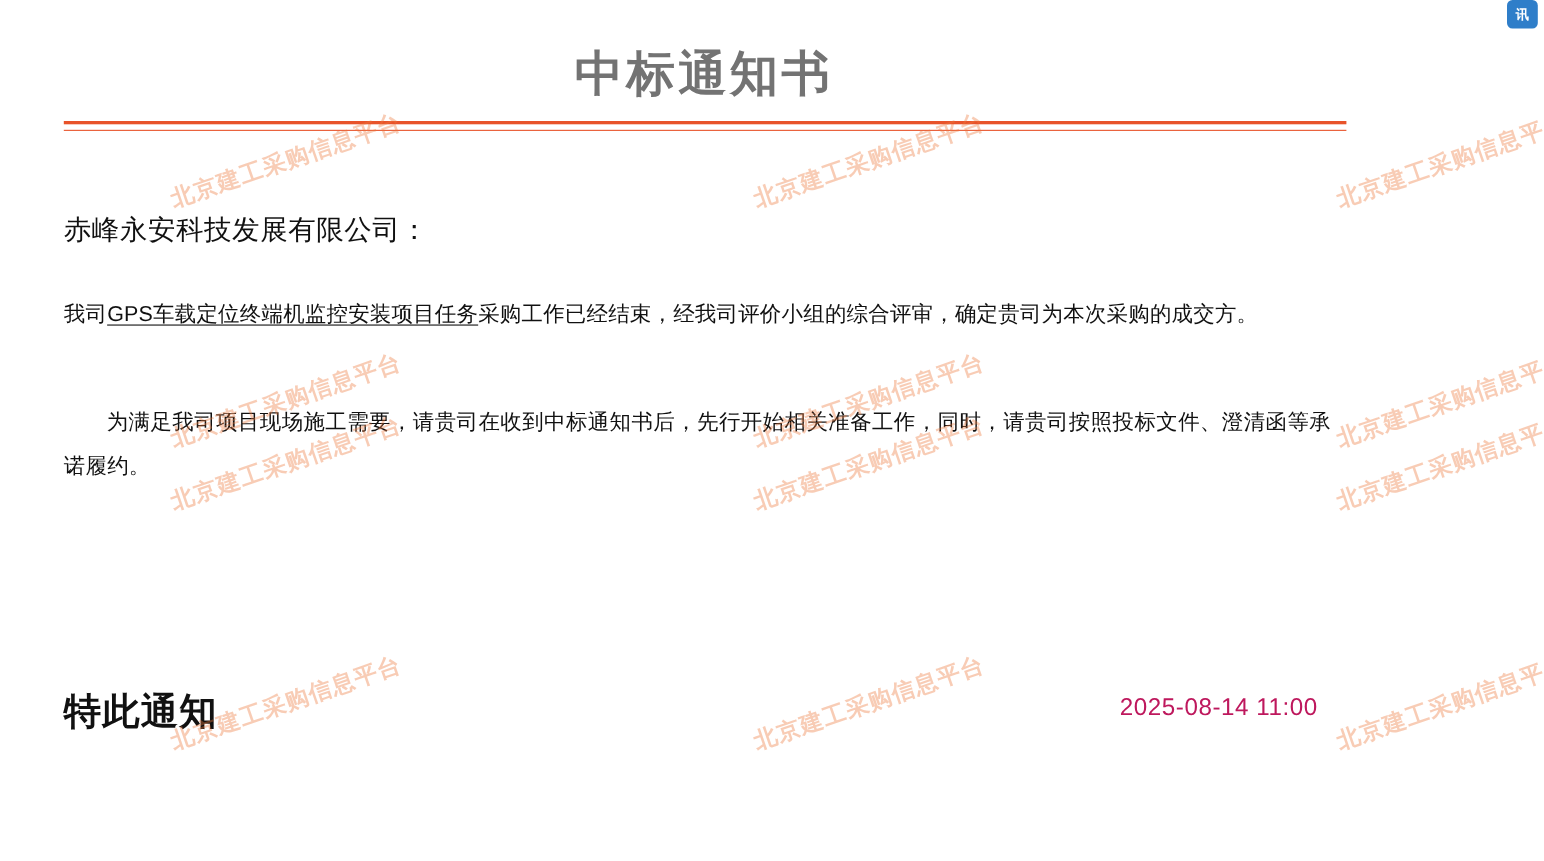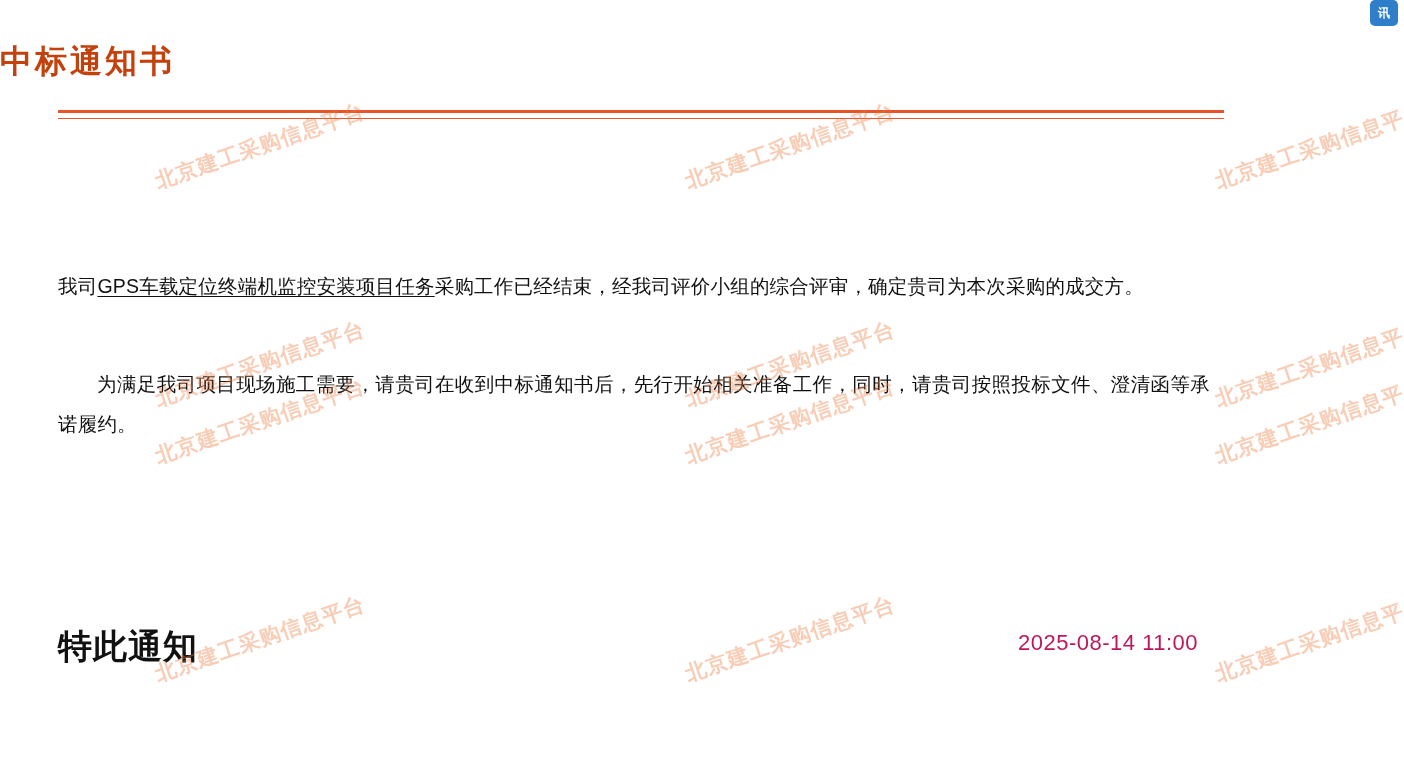--- a/index.html
+++ b/index.html
@@ -62,25 +62,25 @@
   .doc {
     position: absolute;
     inset: 0;
     z-index: 1;
   }
   .doc-title {
     position: absolute;
     top: 44px;
     left: 0;
     width: 1280px;
-    text-align: left;
+    text-align: center;
     font-family: "Liberation Sans", sans-serif;
-    font-size: 32px;
+    font-size: 44px;
     font-weight: 700;
-    color: #c2410c;
+    color: #737373;
     letter-spacing: 3px;
     line-height: 1.1;
   }
   .rule {
     position: absolute;
     left: 58px;
     width: 1166px;
     border-top: 3px solid #e8532a;
     top: 110px;
   }
@@ -142,20 +142,21 @@
   <span class="glyph">讯</span>
 </div>
 
 <div class="doc">
 
   <div class="doc-title">中标通知书</div>
 
   <div class="rule"></div>
   <div class="rule second"></div>
 
+  <div class="addressee">赤峰永安科技发展有限公司：</div>
 
   <div class="para p2">为满足我司项目现场施工需要，请贵司在收到中标通知书后，先行开始相关准备工作，同时，请贵司按照投标文件、澄清函等承诺履约。</div>
 
   <div class="para p1">
     <span>我司</span><span class="underline-run">GPS车载定位终端机监控安装项目任务</span><span>采购工作已经结束，经我司评价小组的综合评审，确定贵司为本次采购的成交方。</span>
   </div>
 
   <div class="closing">特此通知</div>
   <div class="date">2025-08-14 11:00</div>
 

